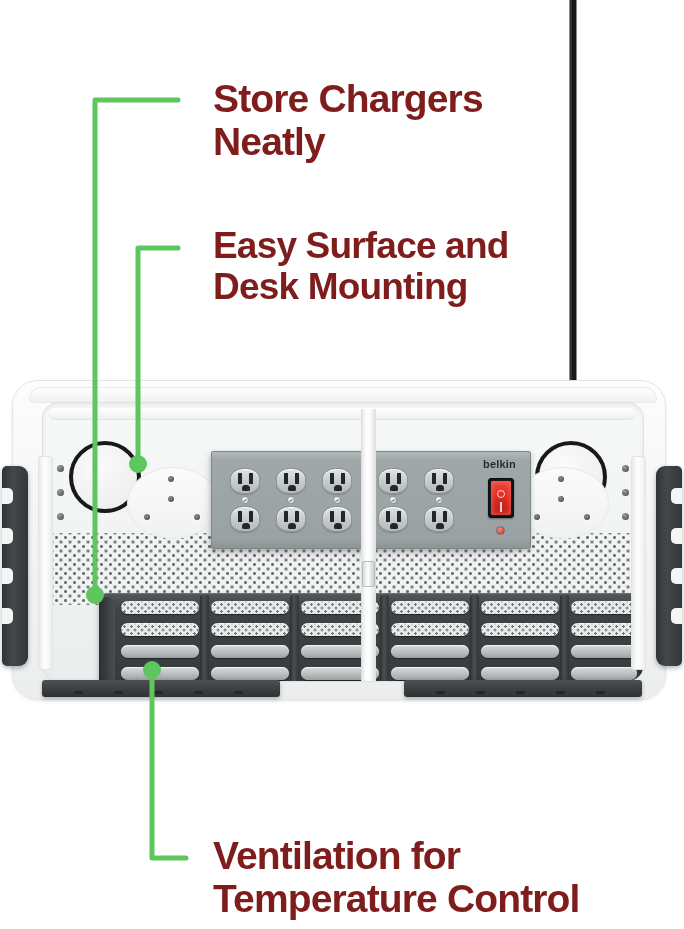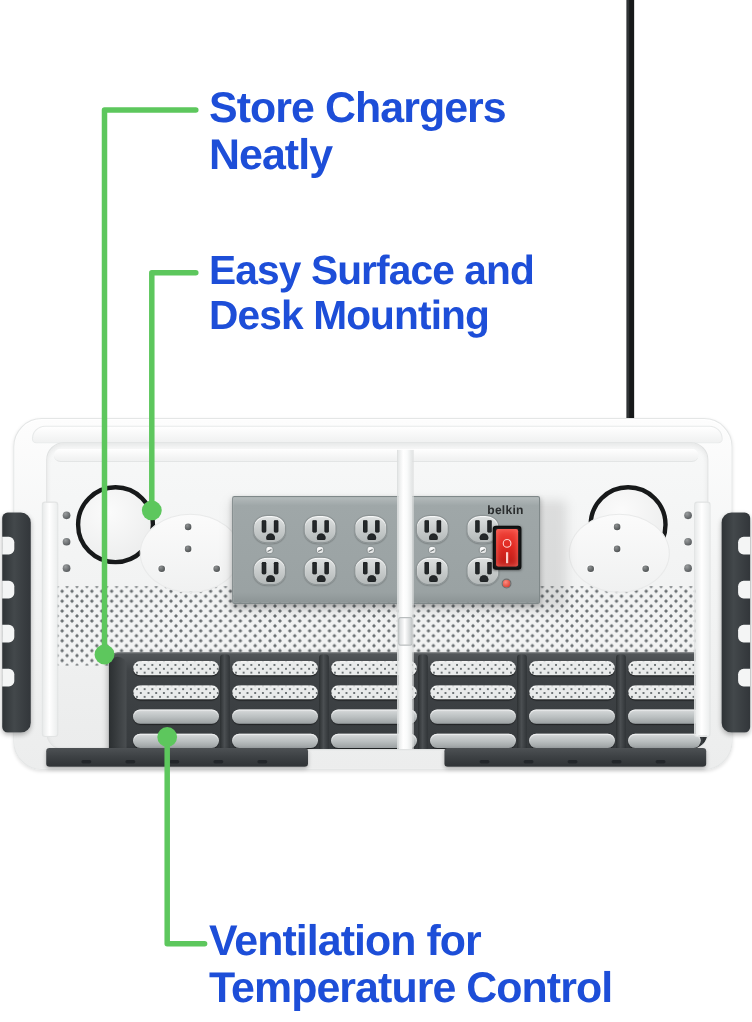--- a/index.html
+++ b/index.html
@@ -18,25 +18,26 @@
     width: 684px;
     height: 929px;
     background: #ffffff;
     overflow: hidden;
   }
 
   
   .callout-text {
     position: absolute;
     font-weight: 700;
-    color: #1d4ed8;
+    color: #7f1d1d;
     letter-spacing: -0.022em;
     line-height: 1.10;
     white-space: pre-line;
     font-stretch: condensed;
+    margin-left: 23px;
   }
   #txt-store {
     left: 190px;
     top: 78px;
     font-size: 39px;
     width: 330px;
   }
   #txt-mount {
     left: 190px;
     top: 226px;
@@ -177,21 +178,21 @@
     background-size: 9px 9px, 9px 9px;
     background-position: 0 0, 4.5px 4.5px;
     opacity: 0.95;
   }
 
   
   .strip {
     position: absolute;
     left: 168px;
     top: 48px;
-    width: 280px;
+    width: 320px;
     height: 98px;
     background: linear-gradient(180deg,#b3babb 0%,#9fa7a8 8%,#9aa2a3 90%,#8c9495 100%);
     border: 1px solid #7f8889;
     border-radius: 2px;
     box-shadow: 0 2px 5px rgba(0,0,0,0.22);
     box-sizing: border-box;
   }
   .strip-shadow {
     position: absolute;
     left: 166px;

